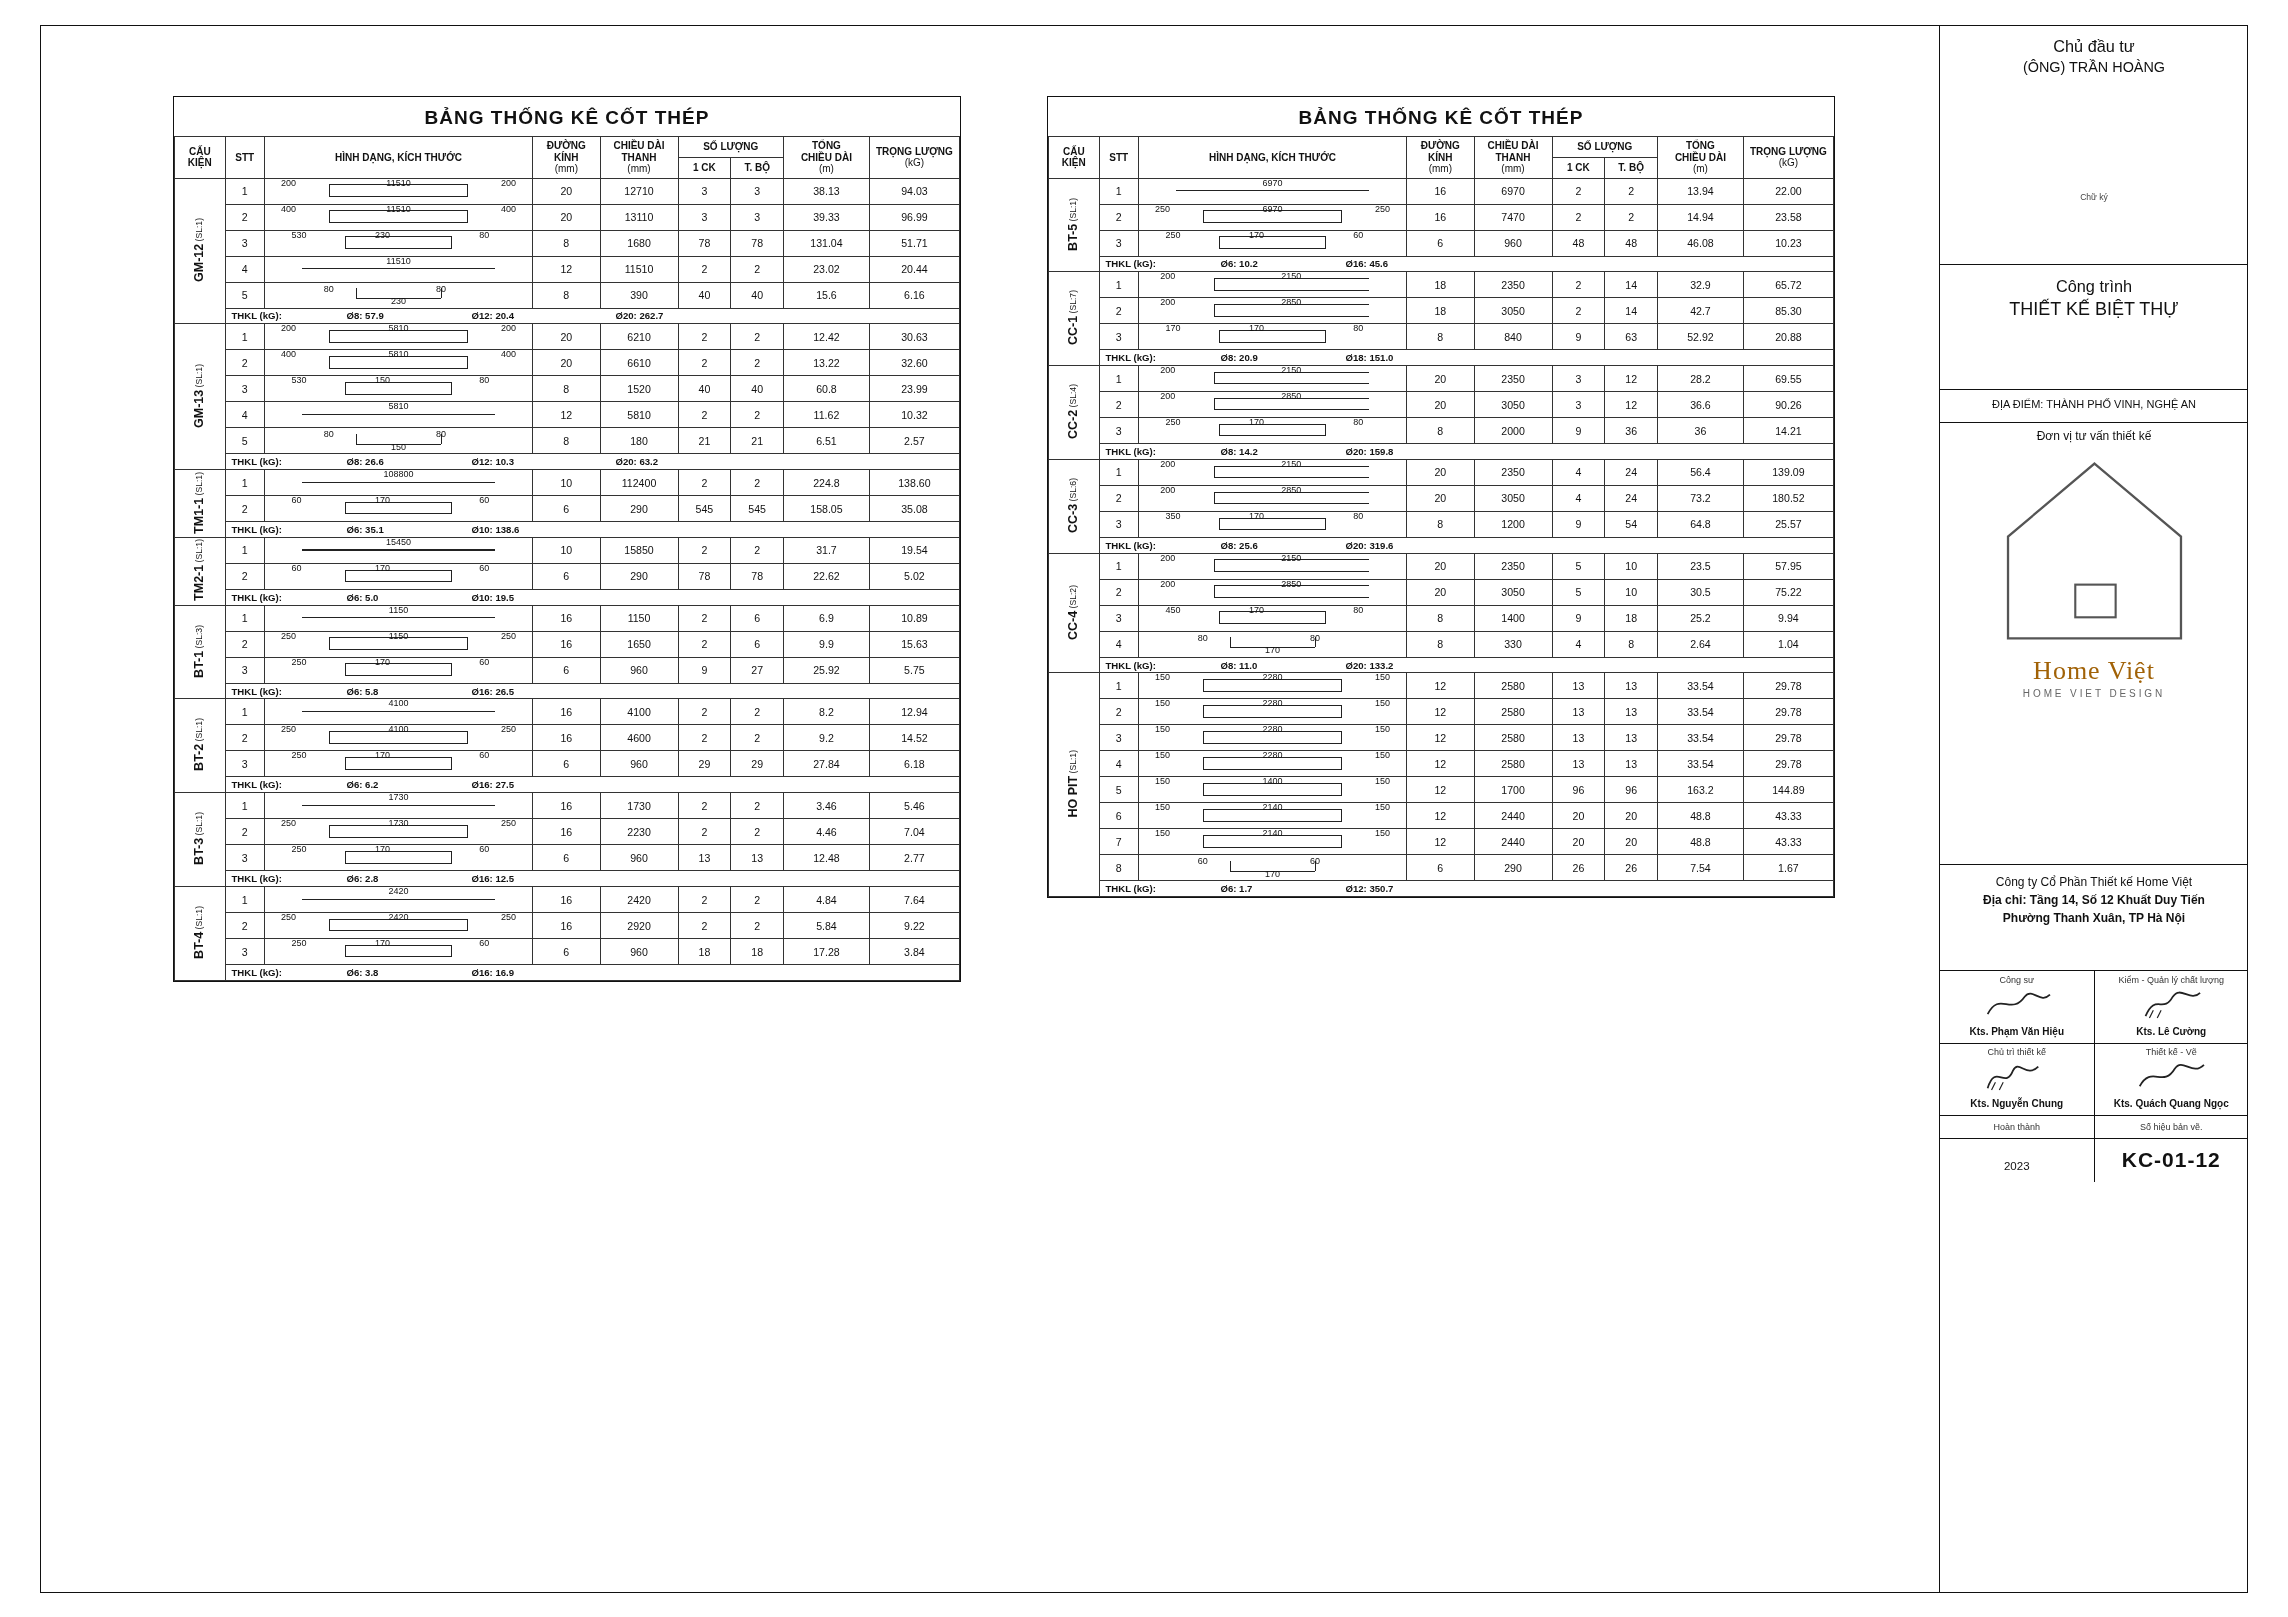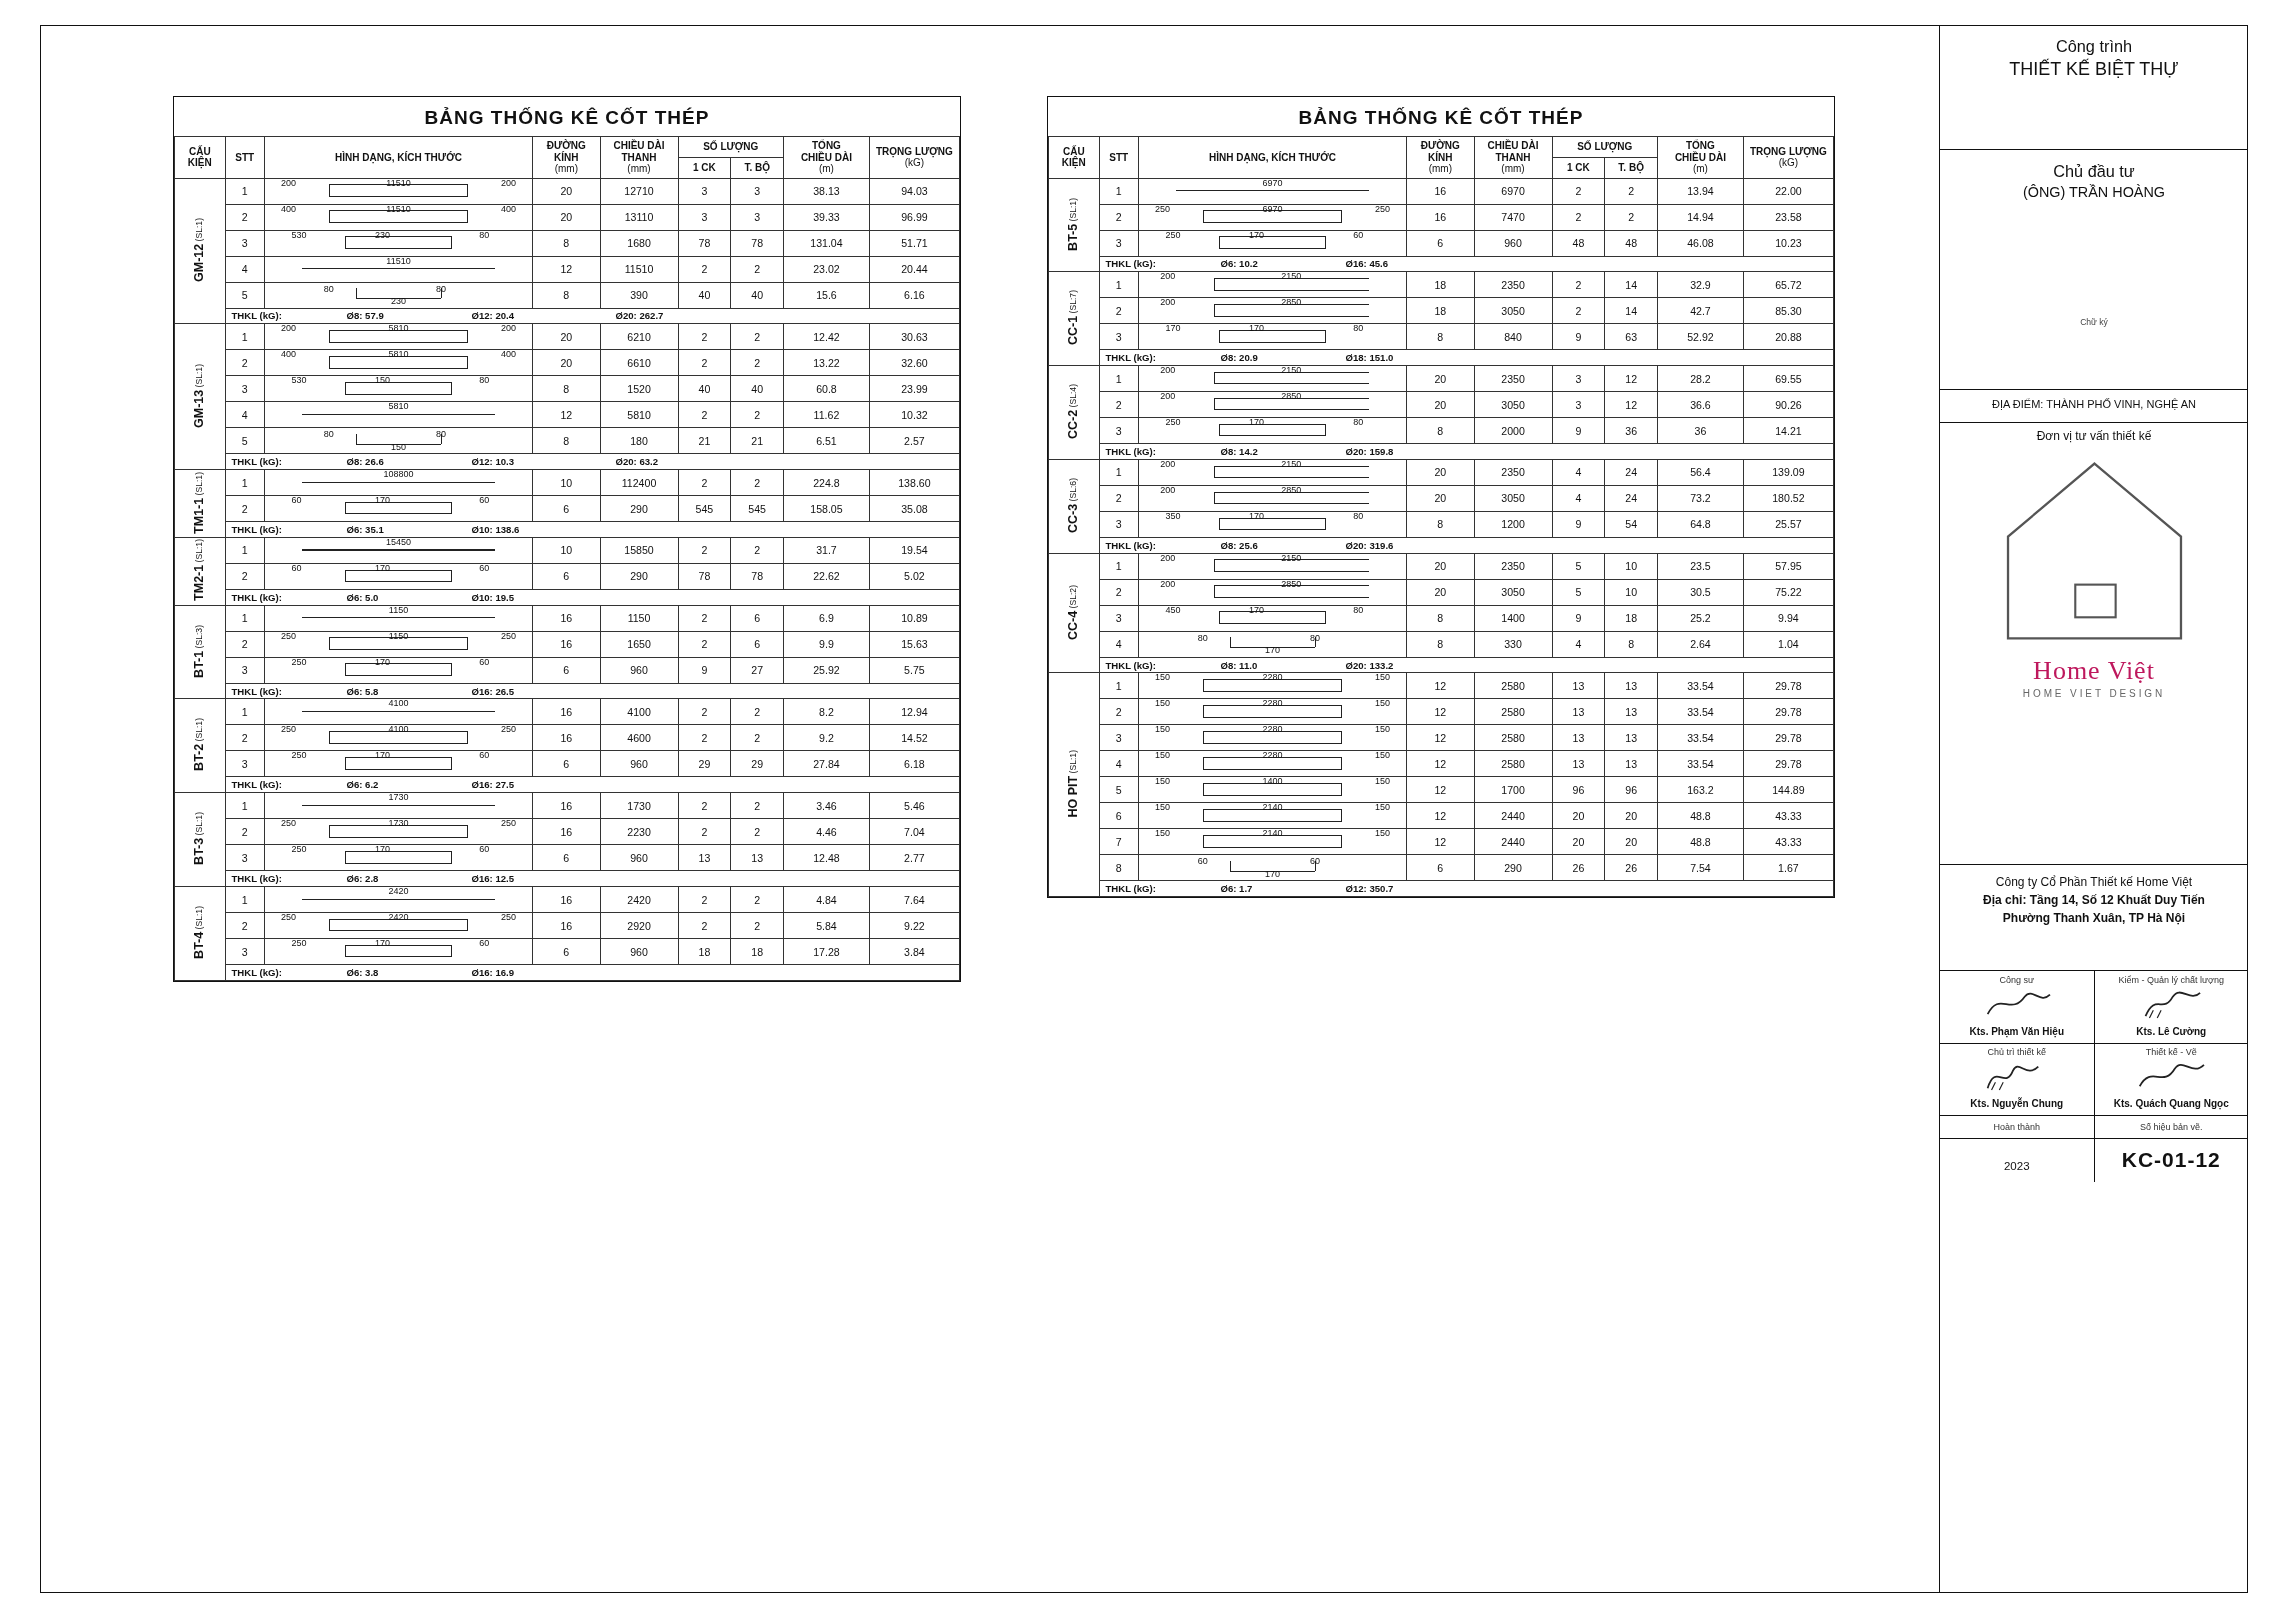--- a/index.html
+++ b/index.html
@@ -22,21 +22,21 @@
   .bar{position:absolute;top:11.5px;height:1.3px;background:#222;}
   .box{position:absolute;border:1.2px solid #222;box-sizing:border-box;}
   .lbl{position:absolute;font-size:9px;color:#111;white-space:nowrap;}
   .vt{position:absolute;width:1.2px;background:#222;}
   
   .rp{position:absolute;right:40px;top:25px;width:309px;height:1568px;border-left:1.9px solid #111;box-sizing:border-box;}
   .rp-sec{border-bottom:1.4px solid #111;box-sizing:border-box;text-align:center;padding:5.8px 5.8px;}
   .rp-t1{font-size:16.3px;margin:5.8px 0 3.8px;}
   .rp-t2{font-size:14.4px;margin:3.8px 0 1.9px;}
   .rp-small{font-size:8.6px;color:#444;}
-  .logo-txt{font-size:26px;letter-spacing:1px;color:#be185d;font-family:"Liberation Serif",serif;}
+  .logo-txt{font-size:26px;letter-spacing:1px;color:#a16207;font-family:"Liberation Serif",serif;}
   .logo-sub{font-size:10px;letter-spacing:2.9px;color:#666;margin-top:1.9px;}
   .addr{font-size:12px;font-weight:bold;line-height:1.45;}
   .sig-grid{display:flex;}
   .sig-cell{flex:1;border-right:1px solid #111;box-sizing:border-box;text-align:center;padding:3.8px 1.9px 5.8px;}
   .sig-cell:last-child{border-right:none;}
   .sig-role{font-size:9px;color:#333;}
   .sig-name{font-size:10px;font-weight:bold;}
   .scribble{height:37px;}
   .kts{font-size:18px;font-weight:bold;letter-spacing:0.5px;}
   .phone{font-size:12.5px;}
@@ -977,29 +977,29 @@
             <td class="num">1.67</td>
           </tr>
           <tr class="thkl">
             <td colspan="8"><span class="k" style="min-width:115px">THKL (kG):</span><span class="k" style="min-width:125px">Ø6: 1.7</span><span class="k" style="min-width:144px">Ø12: 350.7</span></td>
           </tr>
         </tbody>
       </table>
     </div>
 
   <div class="rp">
-    <div class="rp-sec" style="height:125px">
-      <div class="rp-t1">Công trình</div>
-      <div class="rp-t2" style="font-size:18px">THIẾT KẾ BIỆT THỰ</div>
-    </div>
     <div class="rp-sec" style="height:240px">
       <div class="rp-t1">Chủ đầu tư</div>
       <div class="rp-t2">(ÔNG) TRẦN HOÀNG</div>
       <div style="height:115px"></div>
       <div class="rp-small">Chữ ký</div>
+    </div>
+    <div class="rp-sec" style="height:125px">
+      <div class="rp-t1">Công trình</div>
+      <div class="rp-t2" style="font-size:18px">THIẾT KẾ BIỆT THỰ</div>
     </div>
     <div class="rp-sec" style="height:33px;padding-top:7.7px">
       <div style="font-size:11px">ĐỊA ĐIỂM: THÀNH PHỐ VINH, NGHỆ AN</div>
     </div>
     <div class="rp-sec" style="height:442px">
       <div style="font-size:12px;margin-bottom:7.7px">Đơn vị tư vấn thiết kế</div>
       <svg width="221" height="202" viewBox="0 0 230 210">
         <path d="M115 14 L205 90 L205 196 L25 196 L25 90 Z" fill="none" stroke="#555" stroke-width="2.4"></path>
         <rect x="95" y="140" width="42" height="34" fill="none" stroke="#555" stroke-width="2.2"></rect>
       </svg>

